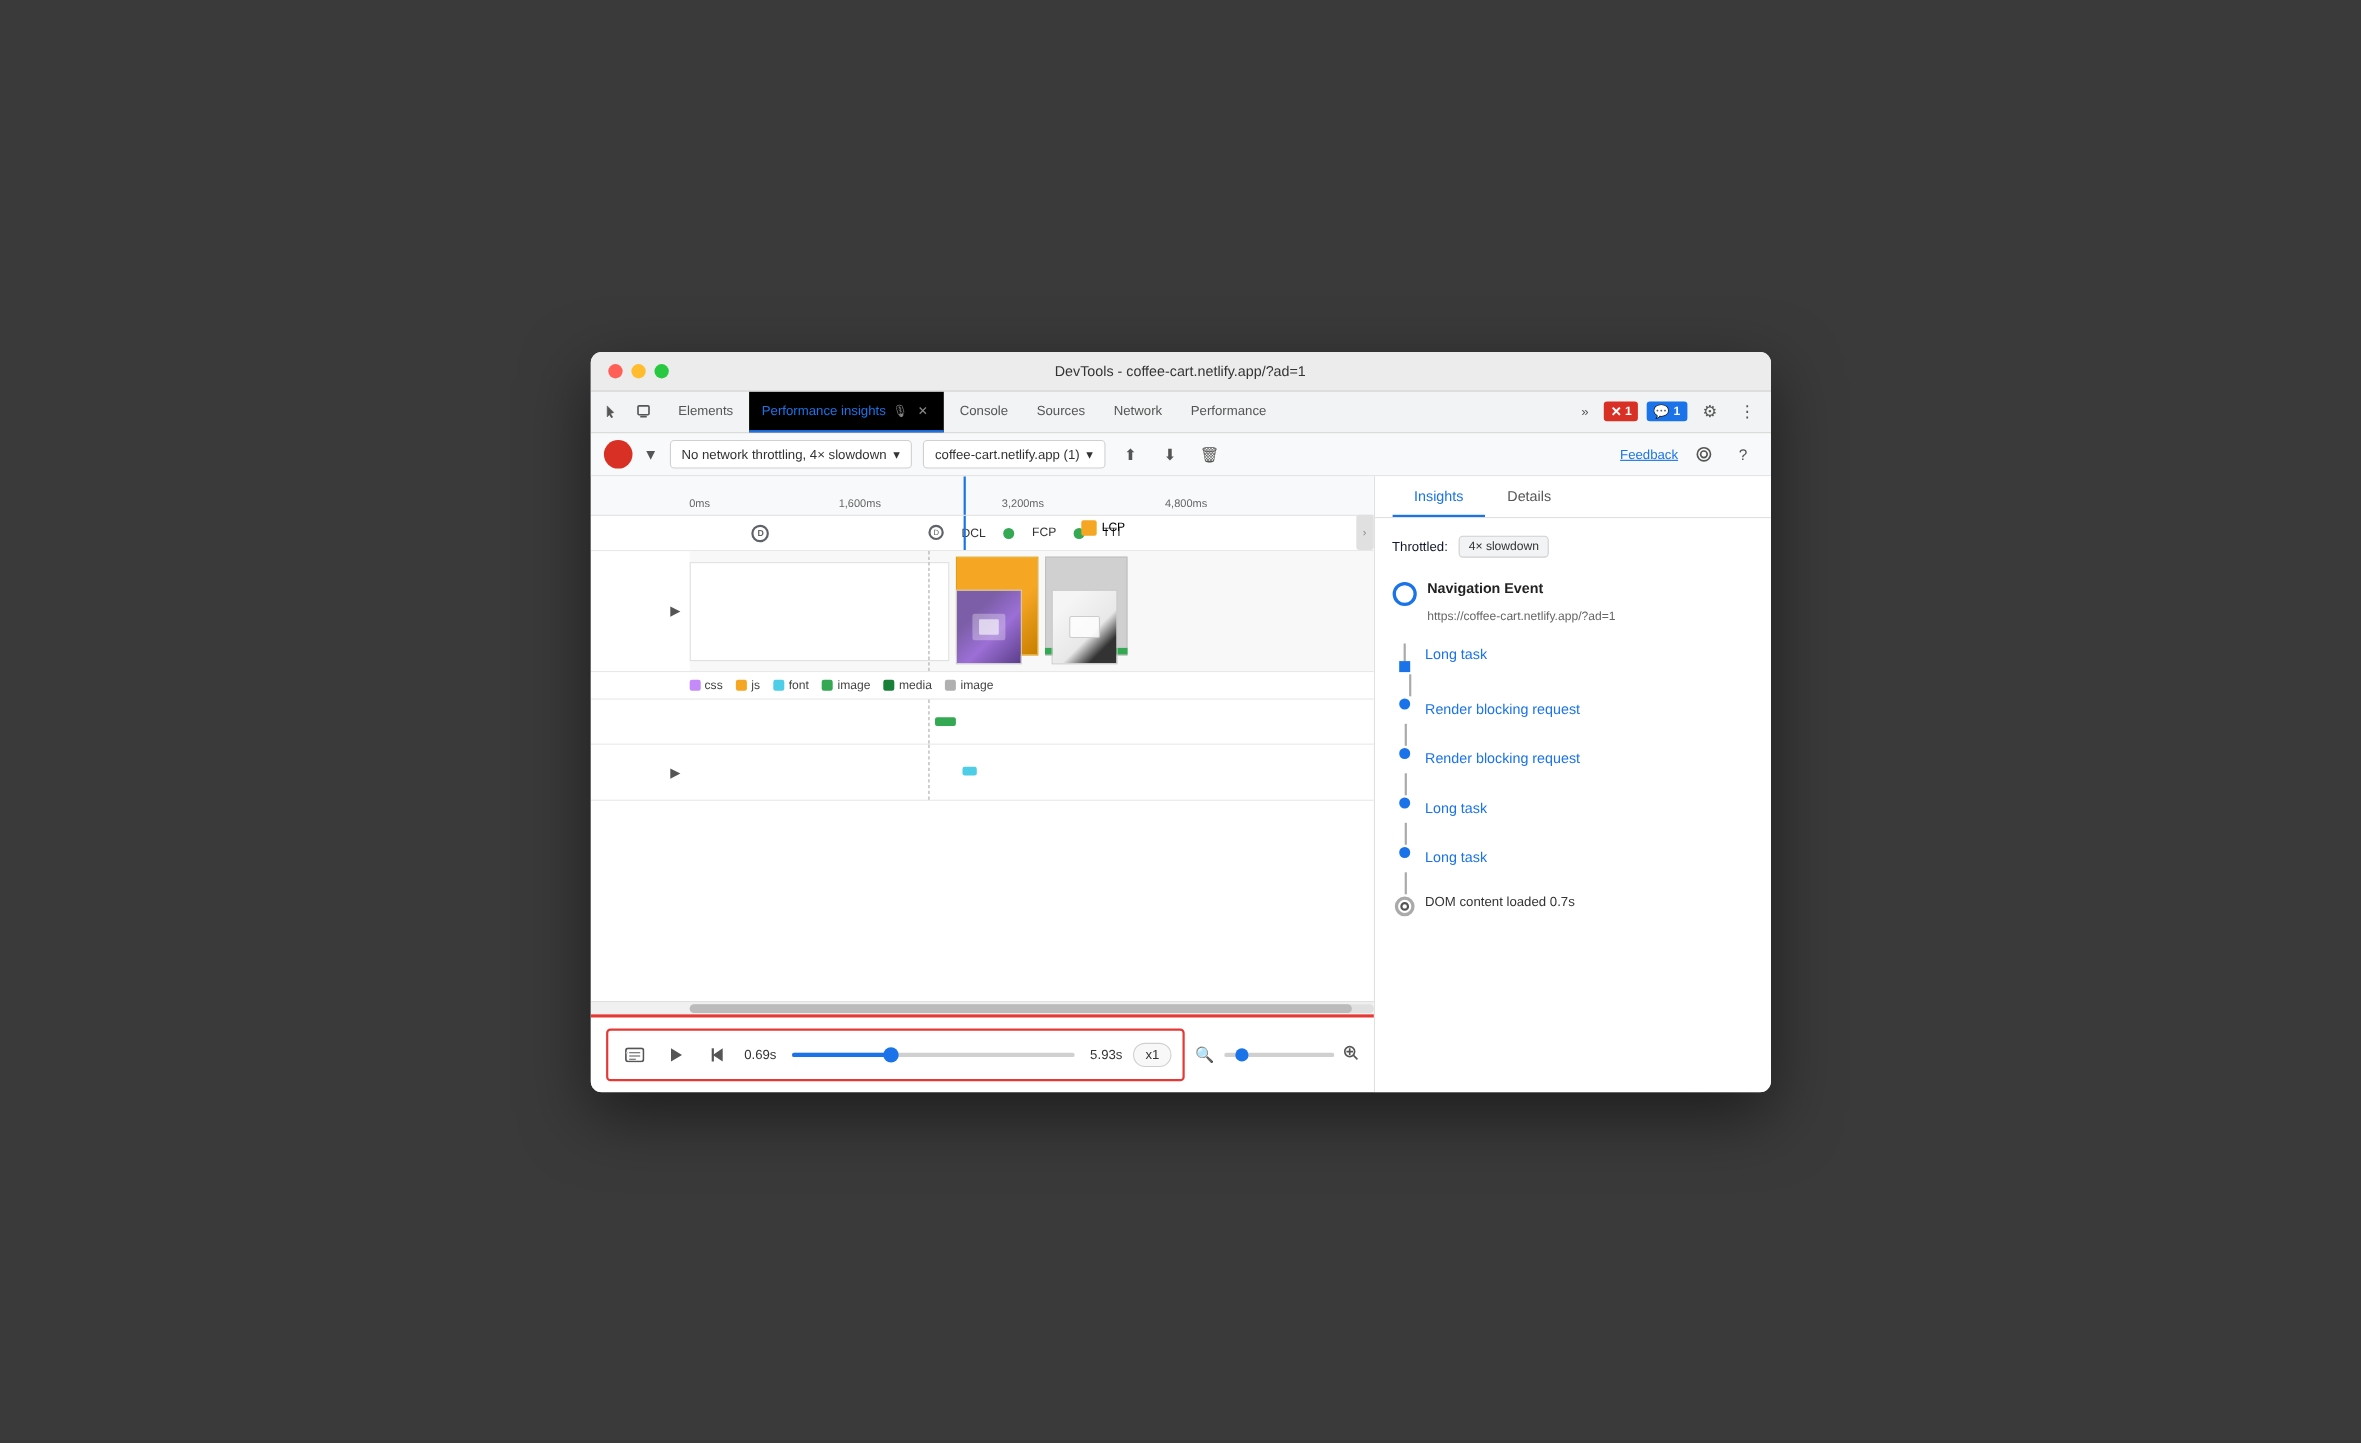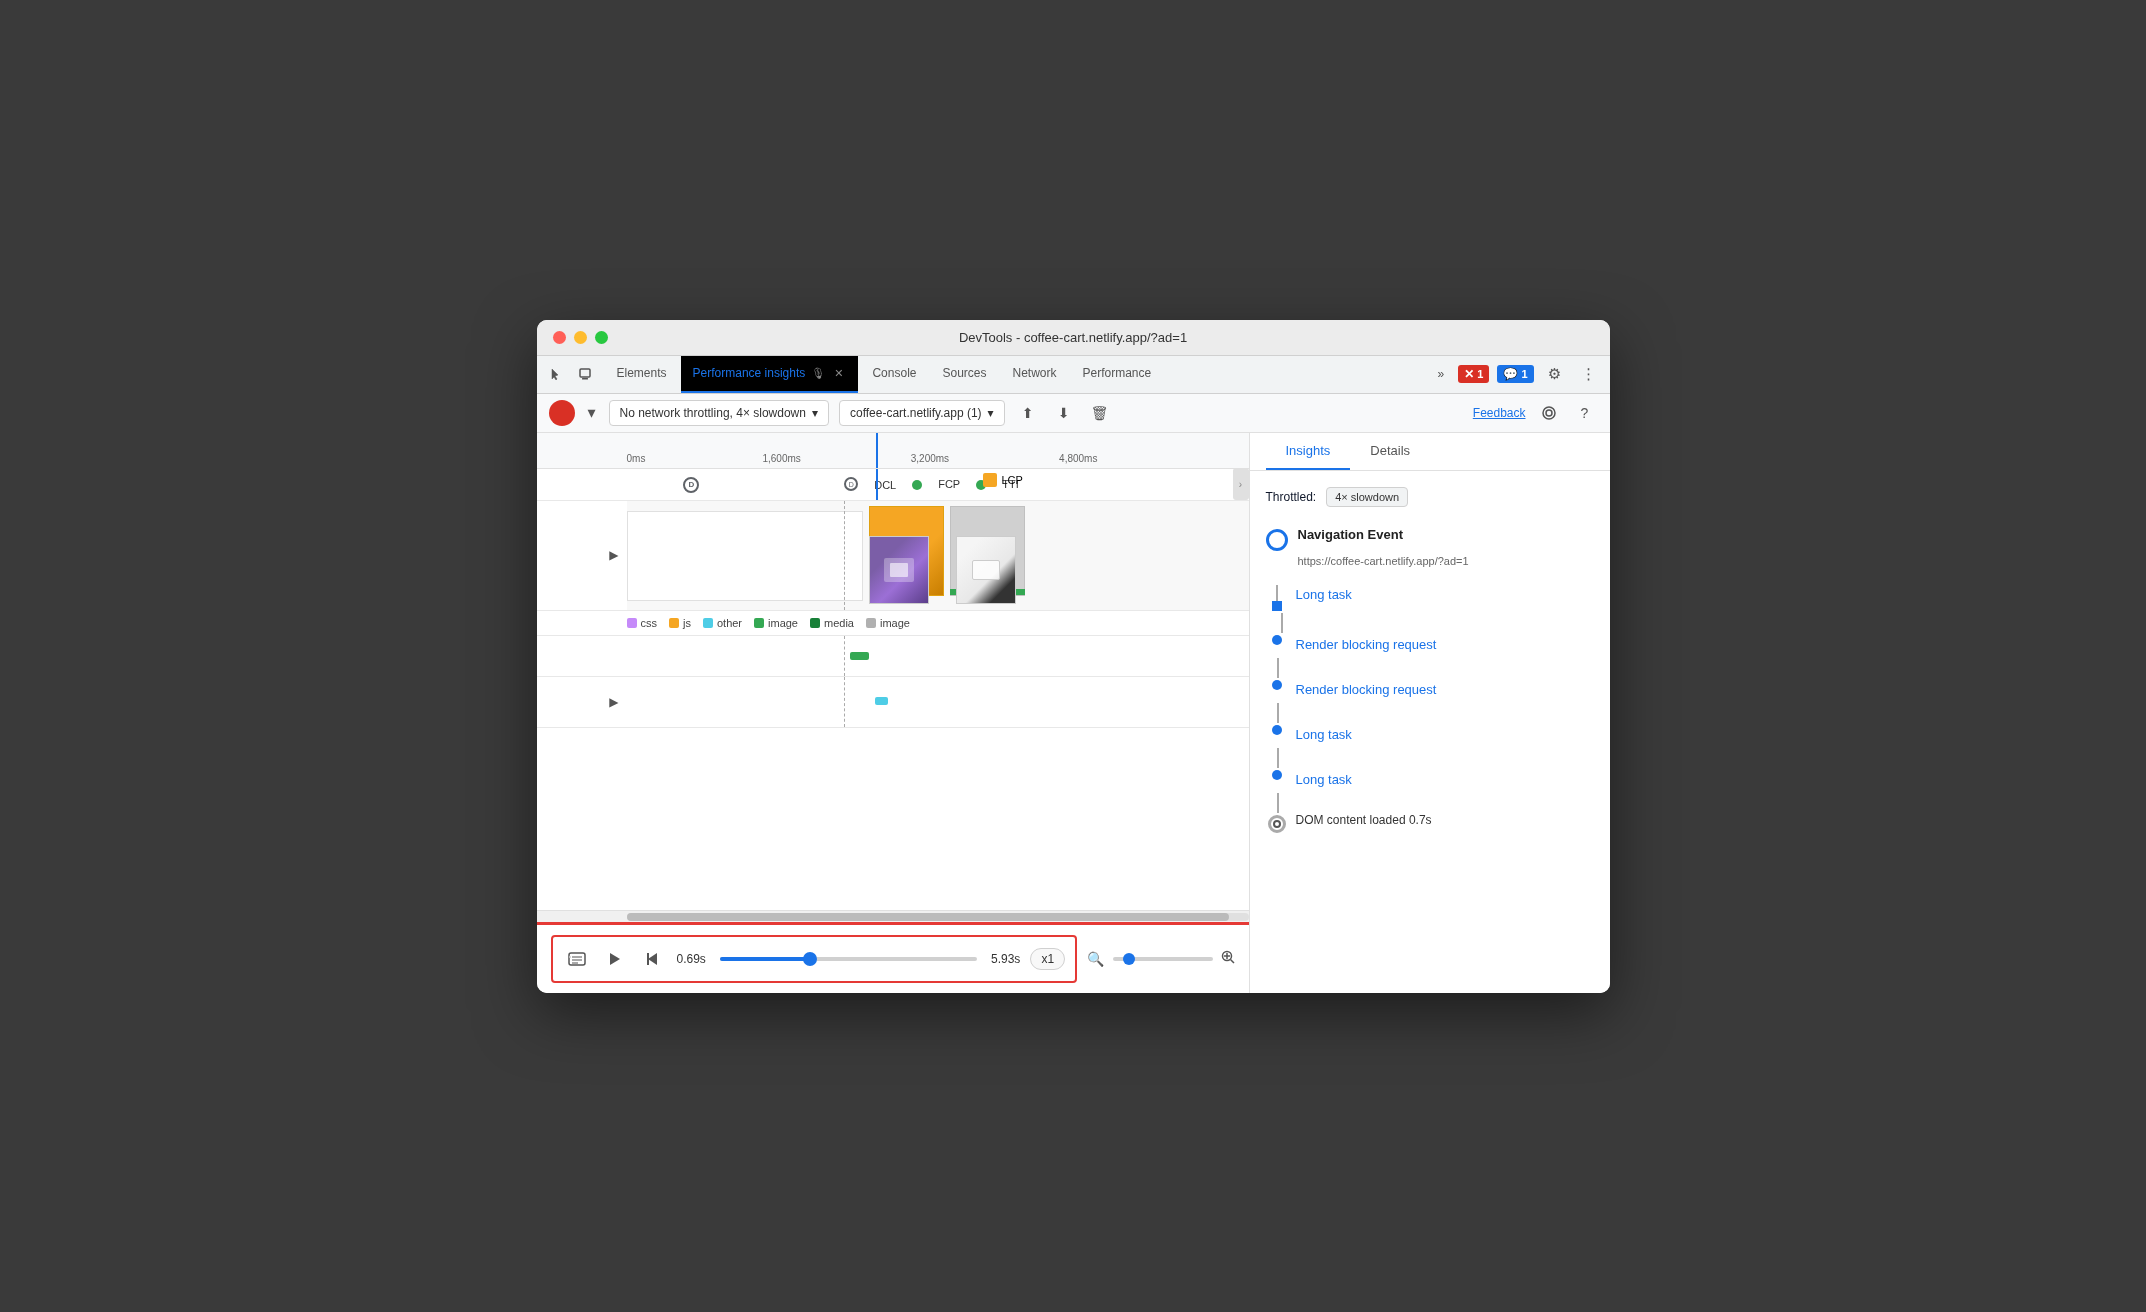--- a/index.html
+++ b/index.html
@@ -715,21 +715,21 @@
           <div class="legend-item">
             <div class="legend-color" style="background:#c58af9;"></div>
             <span>css</span>
           </div>
           <div class="legend-item">
             <div class="legend-color" style="background:#f5a623;"></div>
             <span>js</span>
           </div>
           <div class="legend-item">
             <div class="legend-color" style="background:#4ecde6;"></div>
-            <span>other</span>
+            <span>font</span>
           </div>
           <div class="legend-item">
             <div class="legend-color" style="background:#34a853;"></div>
             <span>image</span>
           </div>
           <div class="legend-item">
             <div class="legend-color" style="background:#188038;"></div>
             <span>media</span>
           </div>
           <div class="legend-item">

